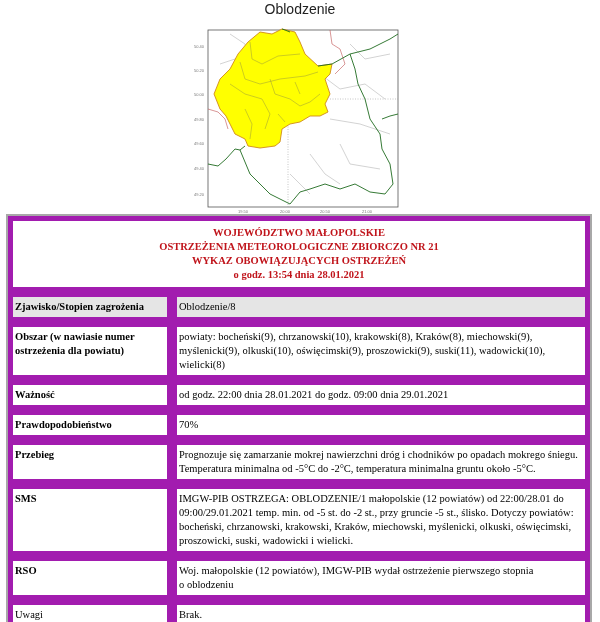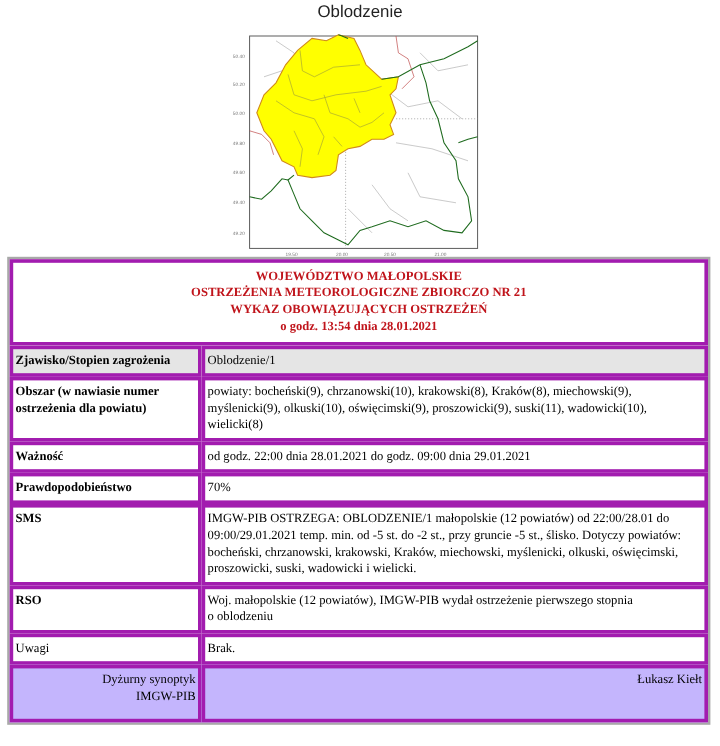--- a/index.html
+++ b/index.html
@@ -3,21 +3,21 @@
 <meta charset="utf-8">
 <style>
   html, body { margin: 0; padding: 0; background: #ffffff; }
   body { width: 600px; height: 622px; position: relative; overflow: hidden; font-family: "Liberation Serif", "DejaVu Serif", serif; color: #000; }
   .map-wrap { position: absolute; left: 190px; top: 0; width: 220px; height: 214px; }
   .map-title { position: absolute; left: 0; width: 220px; text-align: center; font-family: "Liberation Sans", "DejaVu Sans", sans-serif; font-size: 14px; color: #222; }
   .map-title.t1 { top: 1px; }
   .map-title.t2 { top: 11px; }
   .map-svg { position: absolute; left: 0; top: 24px; }
   .report { position: absolute; left: 6px; top: 214px; width: 586px; border-collapse: separate; border-spacing: 0; border: 2px solid #a8a8a8; background: #fff; }
-  .report td { border: 3px solid #a21caf; font-size: 10.5px; line-height: 14px; vertical-align: top; padding: 3px 2px; }
+  .report td { border: 5px solid #a21caf; font-size: 10.5px; line-height: 14px; vertical-align: top; padding: 3px 2px; }
   .header-cell { text-align: center; color: #c0141b; font-weight: bold; font-size: 12.5px; line-height: 17px; padding: 5px 2px 5px 2px !important; }
   .label-cell { width: 150px; font-weight: bold; }
   .label-cell.normal { font-weight: normal; }
   .row-yellow td { background: #e5e5e5; }
   .row-gray td { background: #c4b5fd; text-align: right; }
 </style>
 </head>
 <body>
 
 <div class="map-wrap">
@@ -81,33 +81,37 @@
       <tr>
     <td colspan="2" class="header-cell">
       <div>WOJEWÓDZTWO MAŁOPOLSKIE</div>
       <div>OSTRZEŻENIA METEOROLOGICZNE ZBIORCZO NR 21</div>
       <div>WYKAZ OBOWIĄZUJĄCYCH OSTRZEŻEŃ</div>
       <div>o godz. 13:54 dnia 28.01.2021</div>
     </td>
   </tr>
   <tr class="row-yellow">
     <td class="label-cell">Zjawisko/Stopien zagrożenia</td>
-    <td>Oblodzenie/1</td>
+    <td>Oblodzenie/8</td>
   </tr>
   <tr>
     <td class="label-cell">Obszar (w nawiasie numer ostrzeżenia dla powiatu)</td>
     <td>powiaty: bocheński(9), chrzanowski(10), krakowski(8), Kraków(8), miechowski(9), myślenicki(9), olkuski(10), oświęcimski(9), proszowicki(9), suski(11), wadowicki(10), wielicki(8)</td>
   </tr>
   <tr>
     <td class="label-cell">Ważność</td>
     <td>od godz. 22:00 dnia 28.01.2021 do godz. 09:00 dnia 29.01.2021</td>
   </tr>
   <tr>
     <td class="label-cell">Prawdopodobieństwo</td>
     <td>70%</td>
+  </tr>
+  <tr>
+    <td class="label-cell">Przebieg</td>
+    <td>Prognozuje się zamarzanie mokrej nawierzchni dróg i chodników po opadach mokrego śniegu. Temperatura minimalna od -5°C do -2°C, temperatura minimalna gruntu około -5°C.</td>
   </tr>
   <tr>
     <td class="label-cell normal" style="font-weight:bold">SMS</td>
     <td>IMGW-PIB OSTRZEGA: OBLODZENIE/1 małopolskie (12 powiatów) od 22:00/28.01 do 09:00/29.01.2021 temp. min. od -5 st. do -2 st., przy gruncie -5 st., ślisko. Dotyczy powiatów: bocheński, chrzanowski, krakowski, Kraków, miechowski, myślenicki, olkuski, oświęcimski, proszowicki, suski, wadowicki i wielicki.</td>
   </tr>
   <tr>
     <td class="label-cell">RSO</td>
     <td>
       <div>Woj. małopolskie (12 powiatów), IMGW-PIB wydał ostrzeżenie pierwszego stopnia</div>
       <div>o oblodzeniu</div>

